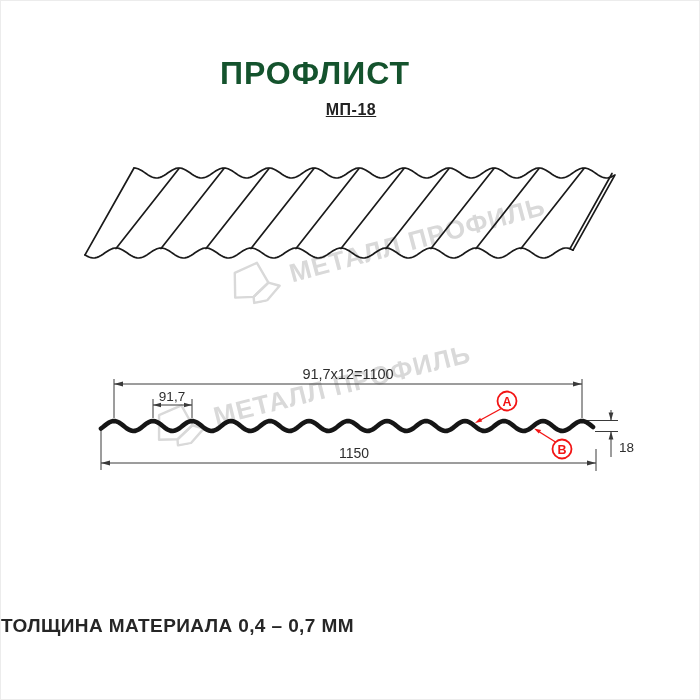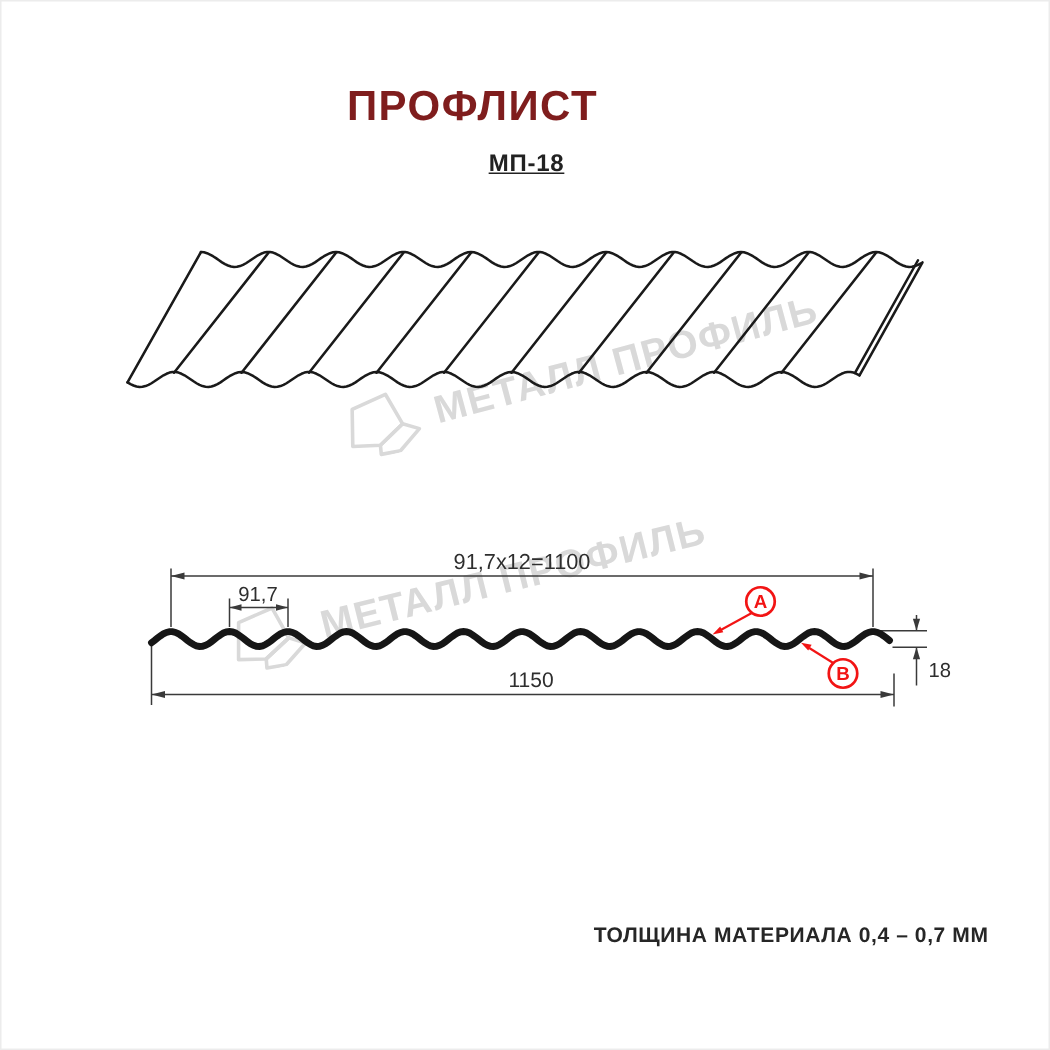--- a/index.html
+++ b/index.html
@@ -3,29 +3,29 @@
 <meta charset="utf-8">
 <style>
   html,body{margin:0;padding:0;background:#fff;}
   .stage{
     position:relative;width:700px;height:700px;background:#ffffff;
     font-family:"Liberation Sans",sans-serif;overflow:hidden;
     border:1px solid #ececec;box-sizing:border-box;
   }
   .page-title{
     position:absolute;top:54px;left:0;width:628px;text-align:center;
-    font-size:28px;font-weight:bold;color:#7f1d1d;letter-spacing:1px;
+    font-size:32px;font-weight:bold;color:#14532d;letter-spacing:1px;
   }
   .page-subtitle{
     position:absolute;top:100px;left:0;width:700px;text-align:center;
     font-size:16px;font-weight:bold;color:#222;letter-spacing:0.5px;text-decoration:underline;
   }
   .page-footer{
-    position:absolute;top:614px;left:0;width:658px;text-align:right;
-    font-size:14px;font-weight:bold;color:#262626;letter-spacing:0.4px;
+    position:absolute;top:614px;left:0;width:658px;text-align:left;
+    font-size:19px;font-weight:bold;color:#262626;letter-spacing:0.4px;
   }
   .wm{
     position:absolute;display:flex;align-items:center;gap:9px;
     color:#d9d9d9;font-weight:bold;font-size:26px;letter-spacing:1px;
     white-space:nowrap;transform-origin:0 50%;z-index:1;height:42px;
   }
   .wm-1{left:228px;top:268px;transform:rotate(-15deg);}
   .wm-2{left:152px;top:410px;transform:rotate(-14deg);}
   .wm svg{flex:0 0 auto;}
   svg.layer{position:absolute;left:0;top:0;z-index:2;pointer-events:none;}

